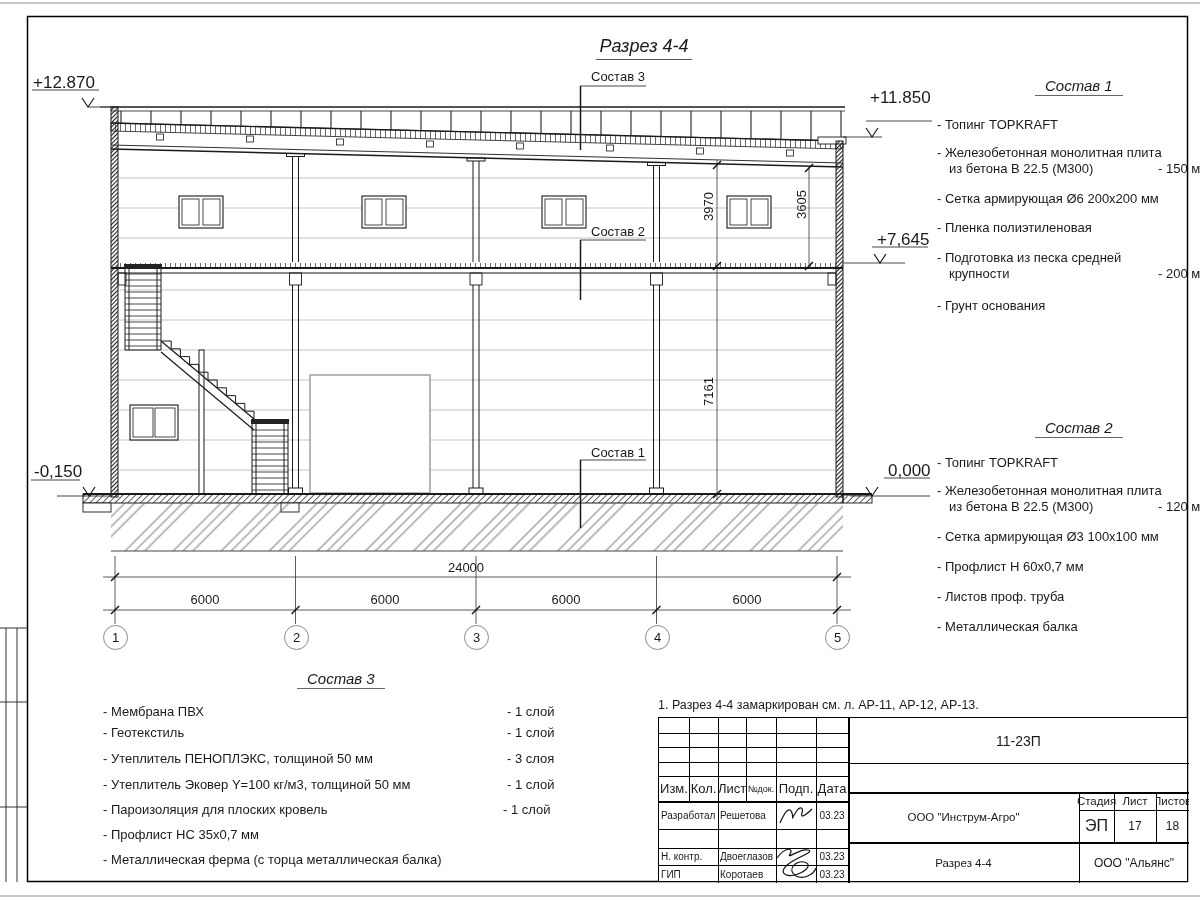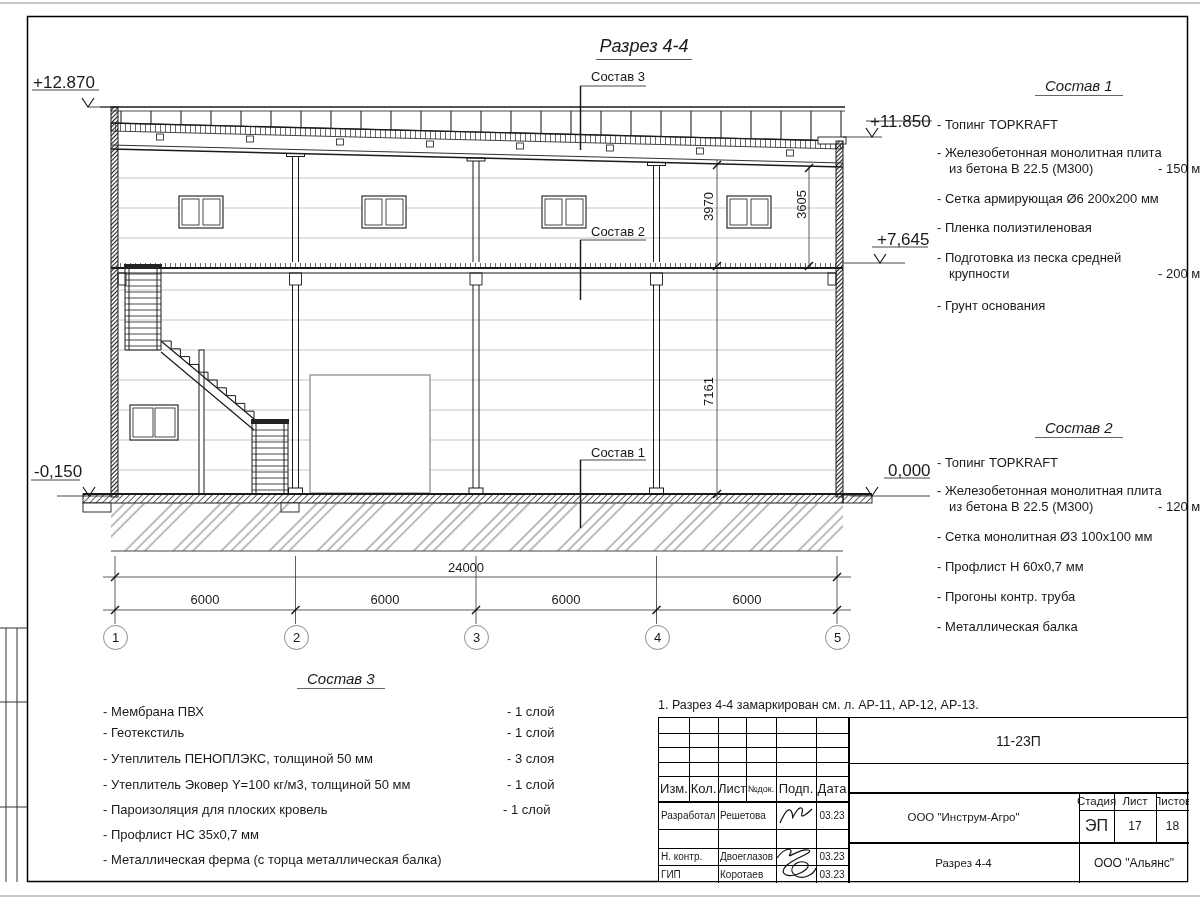--- a/index.html
+++ b/index.html
@@ -294,21 +294,21 @@
     <line x1="580" y1="240" x2="646" y2="240" stroke-width="0.8"></line>
       <line x1="580.5" y1="240" x2="580.5" y2="300" stroke-width="1.5"></line>
     <line x1="580" y1="460" x2="646" y2="460" stroke-width="0.8"></line>
       <line x1="580.5" y1="460" x2="580.5" y2="528" stroke-width="1.5"></line>
   </g>
 </svg>
 
 <div class="abs title" style="left:596px;top:36px;width:96px;">Разрез 4-4</div>
 
 <div class="abs t17" style="left:33px;top:73px;">+12.870</div>
-<div class="abs t17" style="left:870px;top:112px;">+11.850</div>
+<div class="abs t17" style="left:870px;top:88px;">+11.850</div>
 <div class="abs t17" style="left:877px;top:230px;">+7,645</div>
 <div class="abs t17" style="left:888px;top:461px;">0,000</div>
 <div class="abs t17" style="left:34px;top:462px;">-0,150</div>
 
 <div class="abs t13" style="left:591px;top:69px;">Состав 3</div>
 <div class="abs t13" style="left:591px;top:224px;">Состав 2</div>
 <div class="abs t13" style="left:591px;top:445px;">Состав 1</div>
 
 <div class="abs vdim" style="left:686px;top:199px;">3970</div>
 <div class="abs vdim" style="left:779px;top:197px;">3605</div>
@@ -339,23 +339,23 @@
   <div class="abs t13" style="left:1158px;top:266px;">- 200 мм</div>
   <div class="abs t13" style="left:937px;top:298px;">- Грунт основания</div>
 </div>
 
 <div>
   <div class="abs chead" style="left:1035px;top:419px;">Состав 2</div>
   <div class="abs t13" style="left:937px;top:455px;">- Топинг TOPKRAFT</div>
   <div class="abs t13" style="left:937px;top:483px;">- Железобетонная  монолитная плита</div>
   <div class="abs t13" style="left:949px;top:499px;">из бетона  В 22.5 (М300)</div>
   <div class="abs t13" style="left:1158px;top:499px;">- 120 мм</div>
-  <div class="abs t13" style="left:937px;top:529px;">- Сетка монолитная Ø3 100х100 мм</div>
+  <div class="abs t13" style="left:937px;top:529px;">- Сетка армирующая Ø3 100х100 мм</div>
   <div class="abs t13" style="left:937px;top:559px;">- Профлист Н 60х0,7 мм</div>
-  <div class="abs t13" style="left:937px;top:589px;">- Прогоны контр. труба</div>
+  <div class="abs t13" style="left:937px;top:589px;">- Листов проф. труба</div>
   <div class="abs t13" style="left:937px;top:619px;">- Металлическая балка</div>
 </div>
 
 <div>
   <div class="abs chead" style="left:297px;top:670px;">Состав 3</div>
   <div class="abs t13" style="left:103px;top:704px;">- Мембрана ПВХ</div>
   <div class="abs t13" style="left:507px;top:704px;">- 1 слой</div>
   <div class="abs t13" style="left:103px;top:725px;">- Геотекстиль</div>
   <div class="abs t13" style="left:507px;top:725px;">- 1 слой</div>
   <div class="abs t13" style="left:103px;top:751px;">- Утеплитель ПЕНОПЛЭКС, толщиной 50 мм</div>

